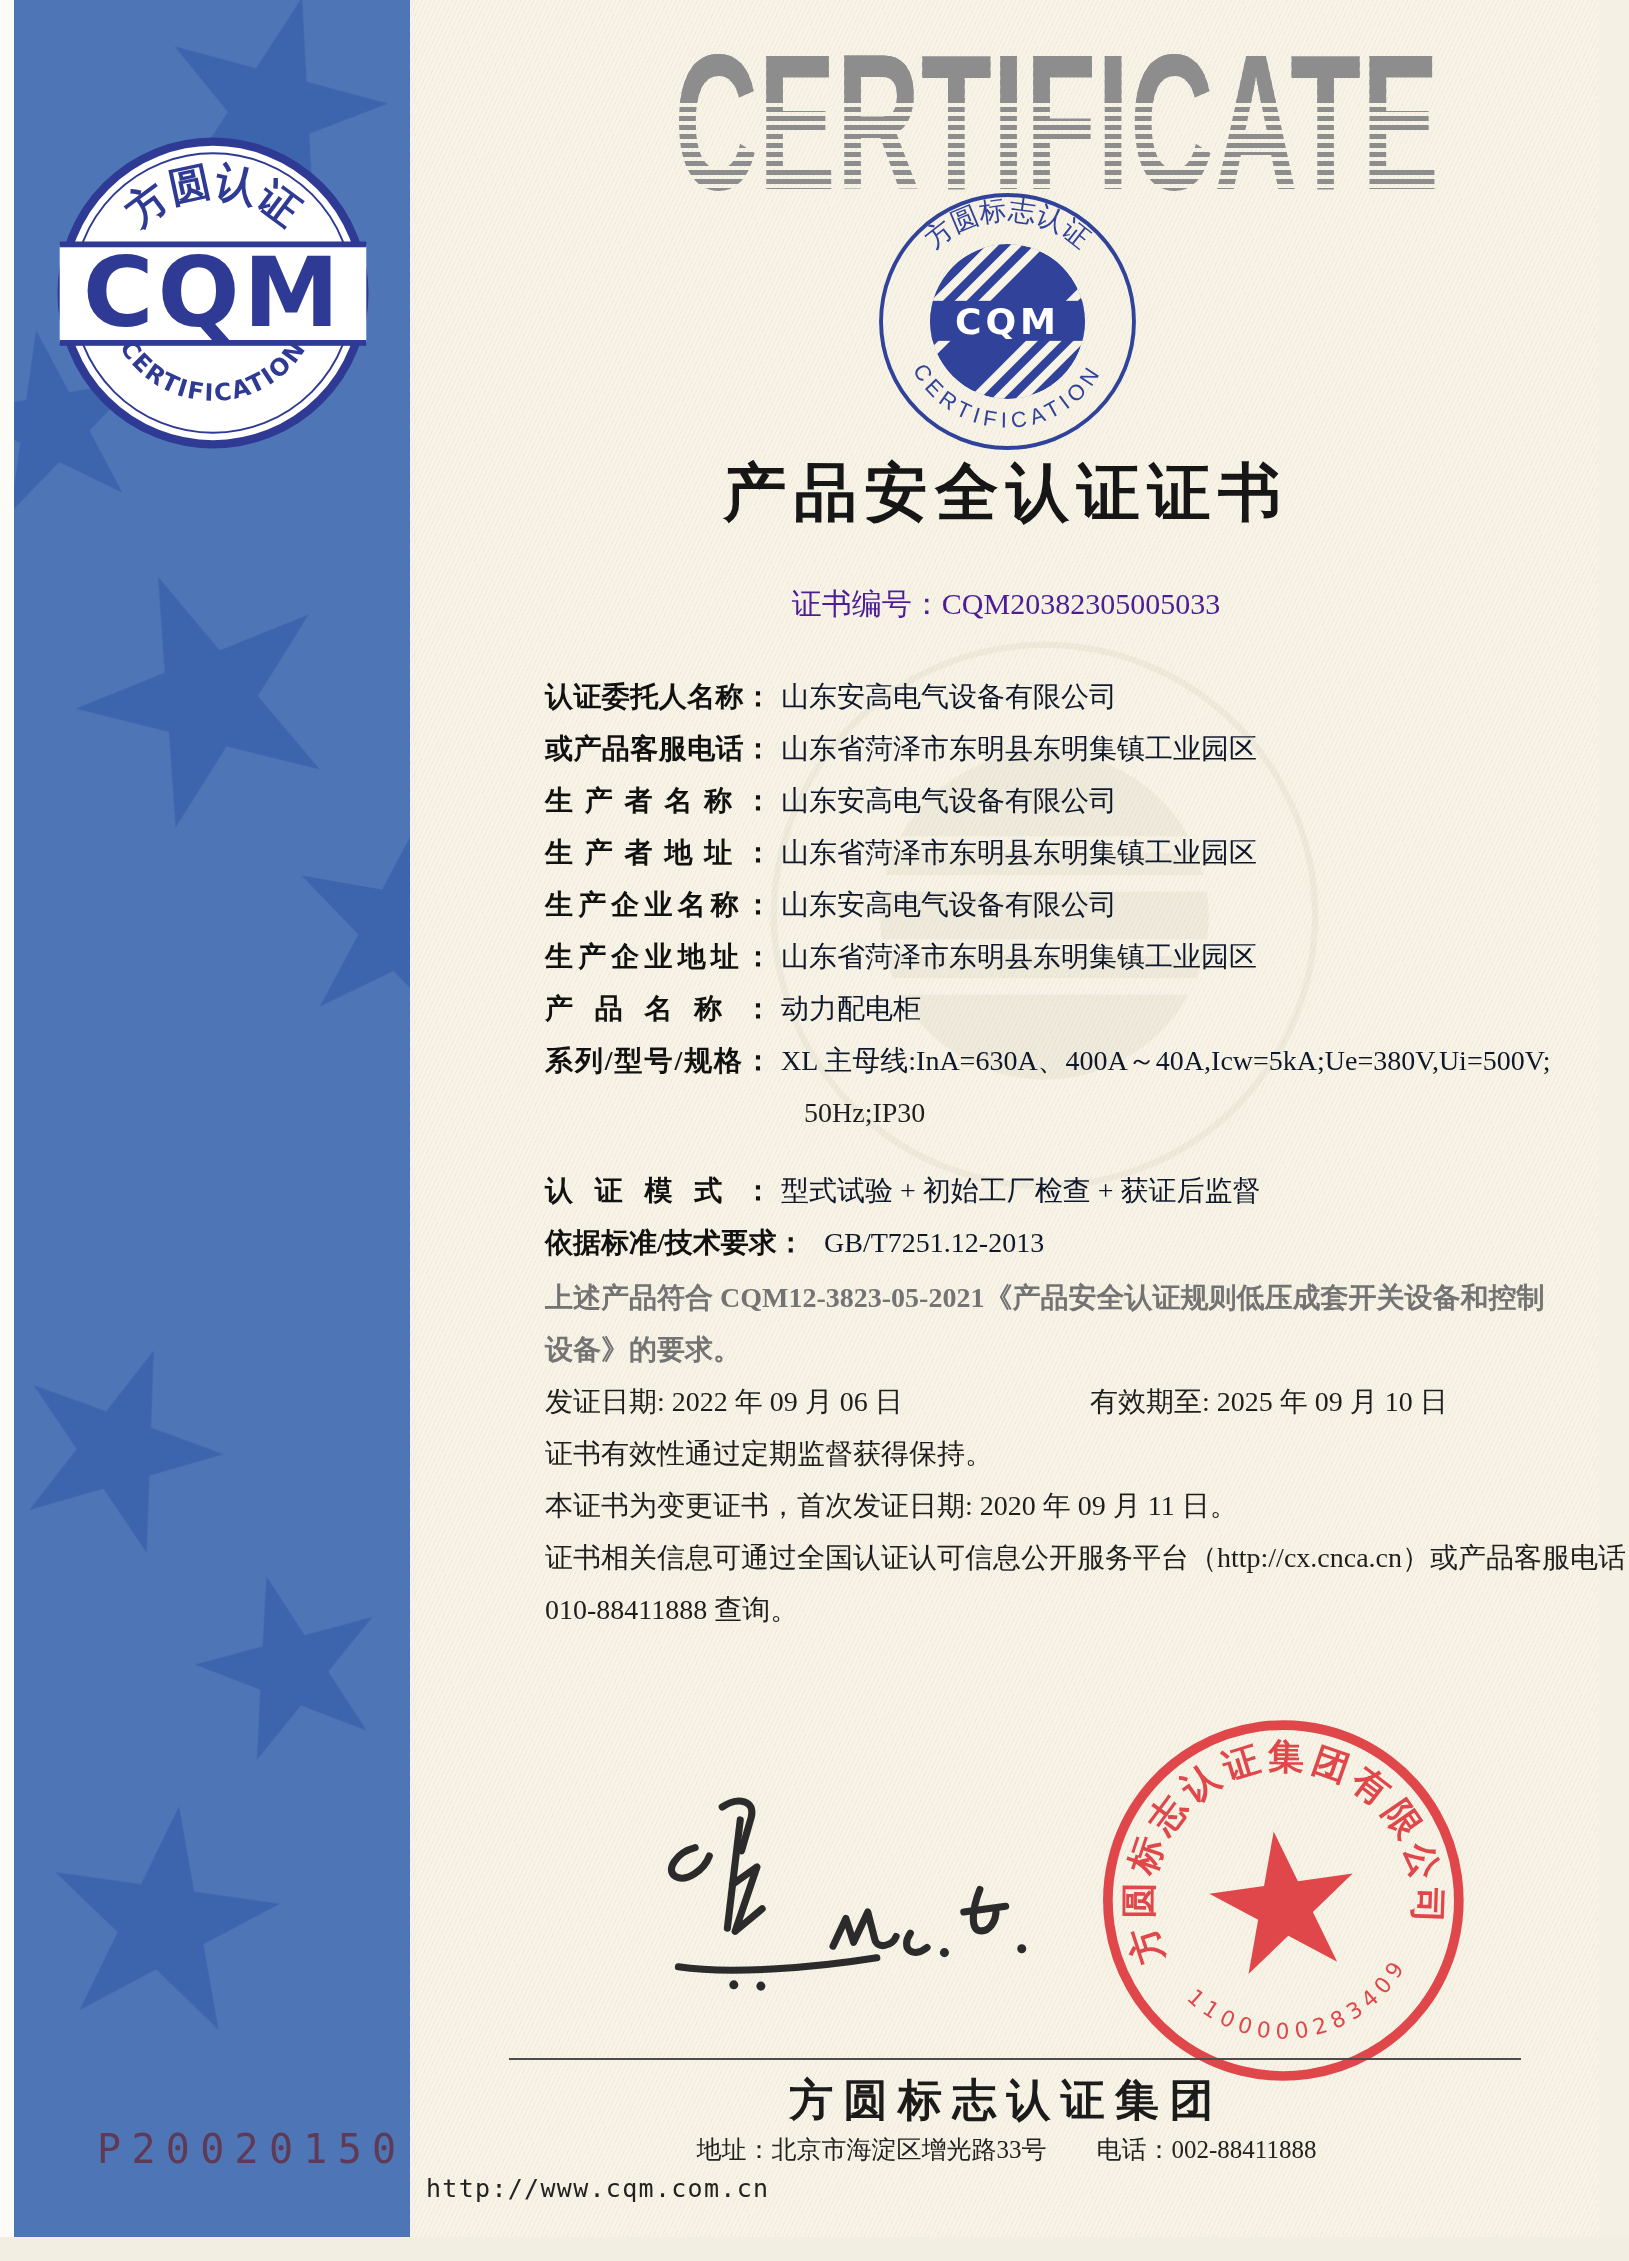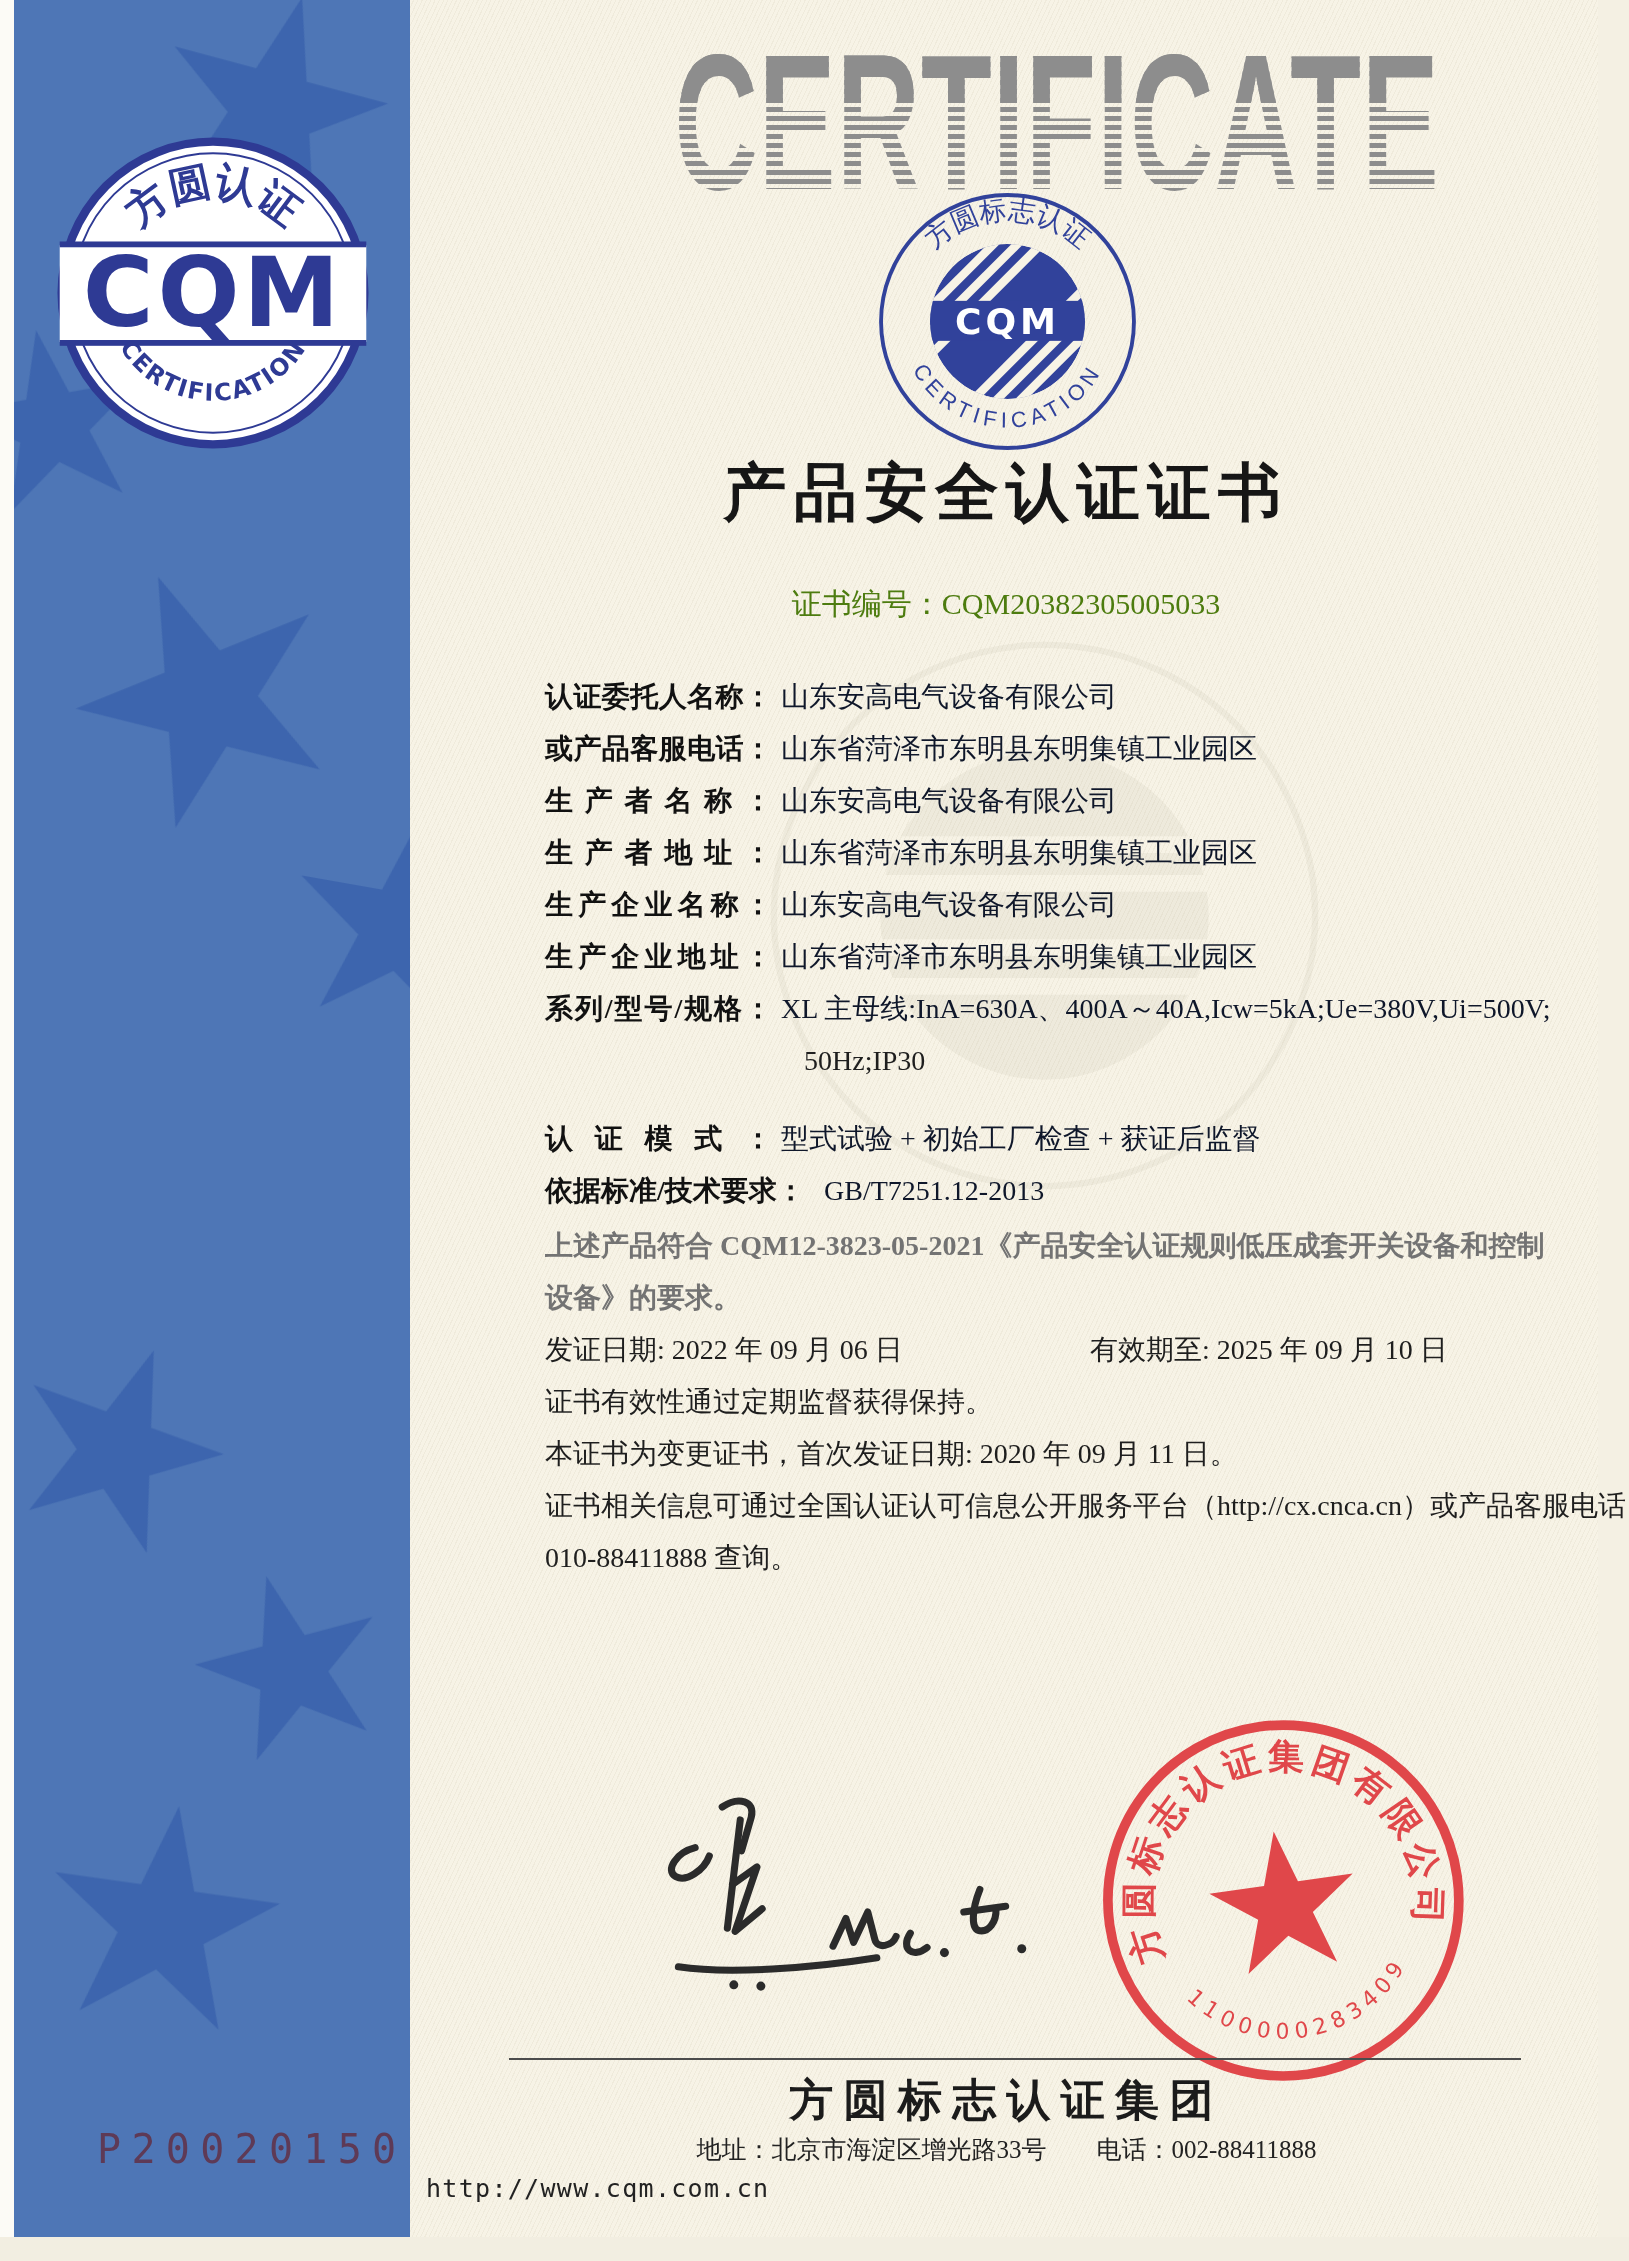--- a/index.html
+++ b/index.html
@@ -35,21 +35,21 @@
       repeating-linear-gradient(180deg,#8d8d8d 0 5.2px,rgba(141,141,141,0) 5.2px 9px);
     -webkit-background-clip:text;background-clip:text;color:transparent;
   }
 
   .doc-title{
     position:absolute;left:545px;top:450px;width:922px;text-align:center;
     font-size:63px;font-weight:bold;letter-spacing:7.7px;color:#161616;white-space:nowrap;
   }
   .cert-no{
     position:absolute;left:545px;top:584px;width:922px;text-align:center;
-    font-size:30px;color:#4d7c0f;white-space:nowrap;
+    font-size:30px;color:#4c1d95;white-space:nowrap;
   }
 
   .content{position:absolute;left:545px;top:671px;width:1025px;font-size:28px;}
   .row{display:flex;align-items:center;line-height:52px;white-space:nowrap;}
   .flabel{
     font-weight:bold;width:227px;min-width:227px;margin-right:9px;
     text-align:justify;text-align-last:justify;color:#111;
   }
   .flabel-wide{font-weight:bold;margin-right:19.3px;color:#111;}
   .fvalue{font-weight:normal;color:#0f172a;}
@@ -195,20 +195,24 @@
     </div>
     <div class="row">
       <span class="flabel">生产企业名称：</span>
       <span class="fvalue">山东安高电气设备有限公司</span>
     </div>
     <div class="row">
       <span class="flabel">生产企业地址：</span>
       <span class="fvalue">山东省菏泽市东明县东明集镇工业园区</span>
     </div>
     <div class="row">
+      <span class="flabel">产品名称：</span>
+      <span class="fvalue">动力配电柜</span>
+    </div>
+    <div class="row">
       <span class="flabel">系列/型号/规格：</span>
       <span class="fvalue">XL 主母线:InA=630A、400A～40A,Icw=5kA;Ue=380V,Ui=500V;</span>
     </div>
     <div class="spec2">50Hz;IP30</div>
 
     <div class="row mode-row">
       <span class="flabel">认证模式：</span>
       <span class="fvalue">型式试验 + 初始工厂检查 + 获证后监督</span>
     </div>
     <div class="row">

